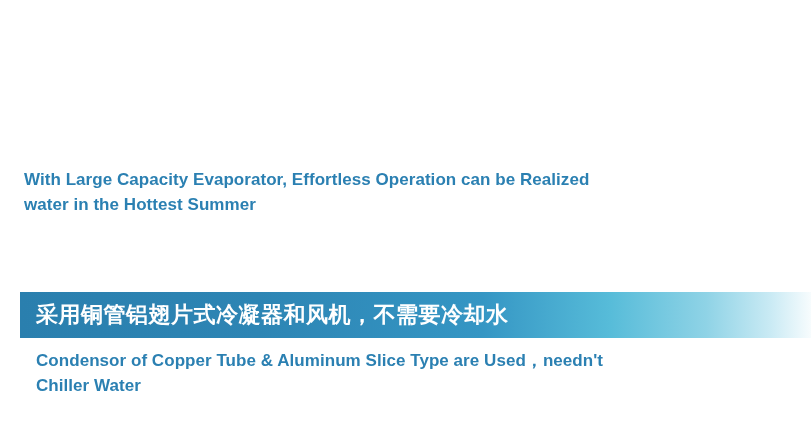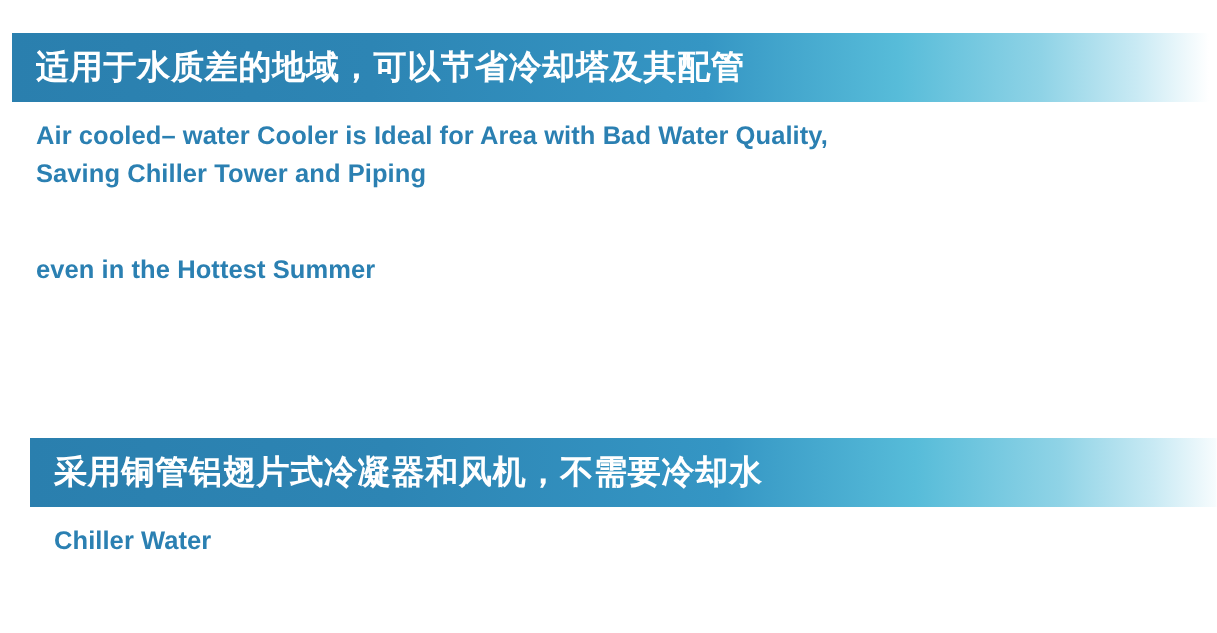--- a/index.html
+++ b/index.html
@@ -79,38 +79,31 @@
   .subtitle .line {
     display: block;
     white-space: nowrap;
   }
 </style>
 </head>
 <body>
 
 <div class="sheet">
 
-  <section class="feature-block b0">
-    <div class="headline-bar">
-      <span class="headline-text">适用于水质差的地域，可以节省冷却塔及其配管</span>
-    </div>
-    <div class="subtitle">
-      <span class="line">Air cooled– water Cooler is Ideal for Area with Bad Water Quality,</span>
-      <span class="line">Saving Chiller Tower and Piping</span>
-    </div>
-  </section>
 
   <section class="feature-block b1">
     <div class="subtitle">
-      <span class="line">even in the Hottest Summer</span>
+      <span class="line">With Large Capacity Evaporator, Effortless Operation can be Realized</span>
+      <span class="line">water in the Hottest Summer</span>
     </div>
   </section>
 
   <section class="feature-block b2">
     <div class="headline-bar">
       <span class="headline-text">采用铜管铝翅片式冷凝器和风机，不需要冷却水</span>
     </div>
     <div class="subtitle">
+      <span class="line">Condensor of Copper Tube &amp; Aluminum Slice Type are Used，needn't</span>
       <span class="line">Chiller Water</span>
     </div>
   </section>
 
 </div>
 
 </body></html>

